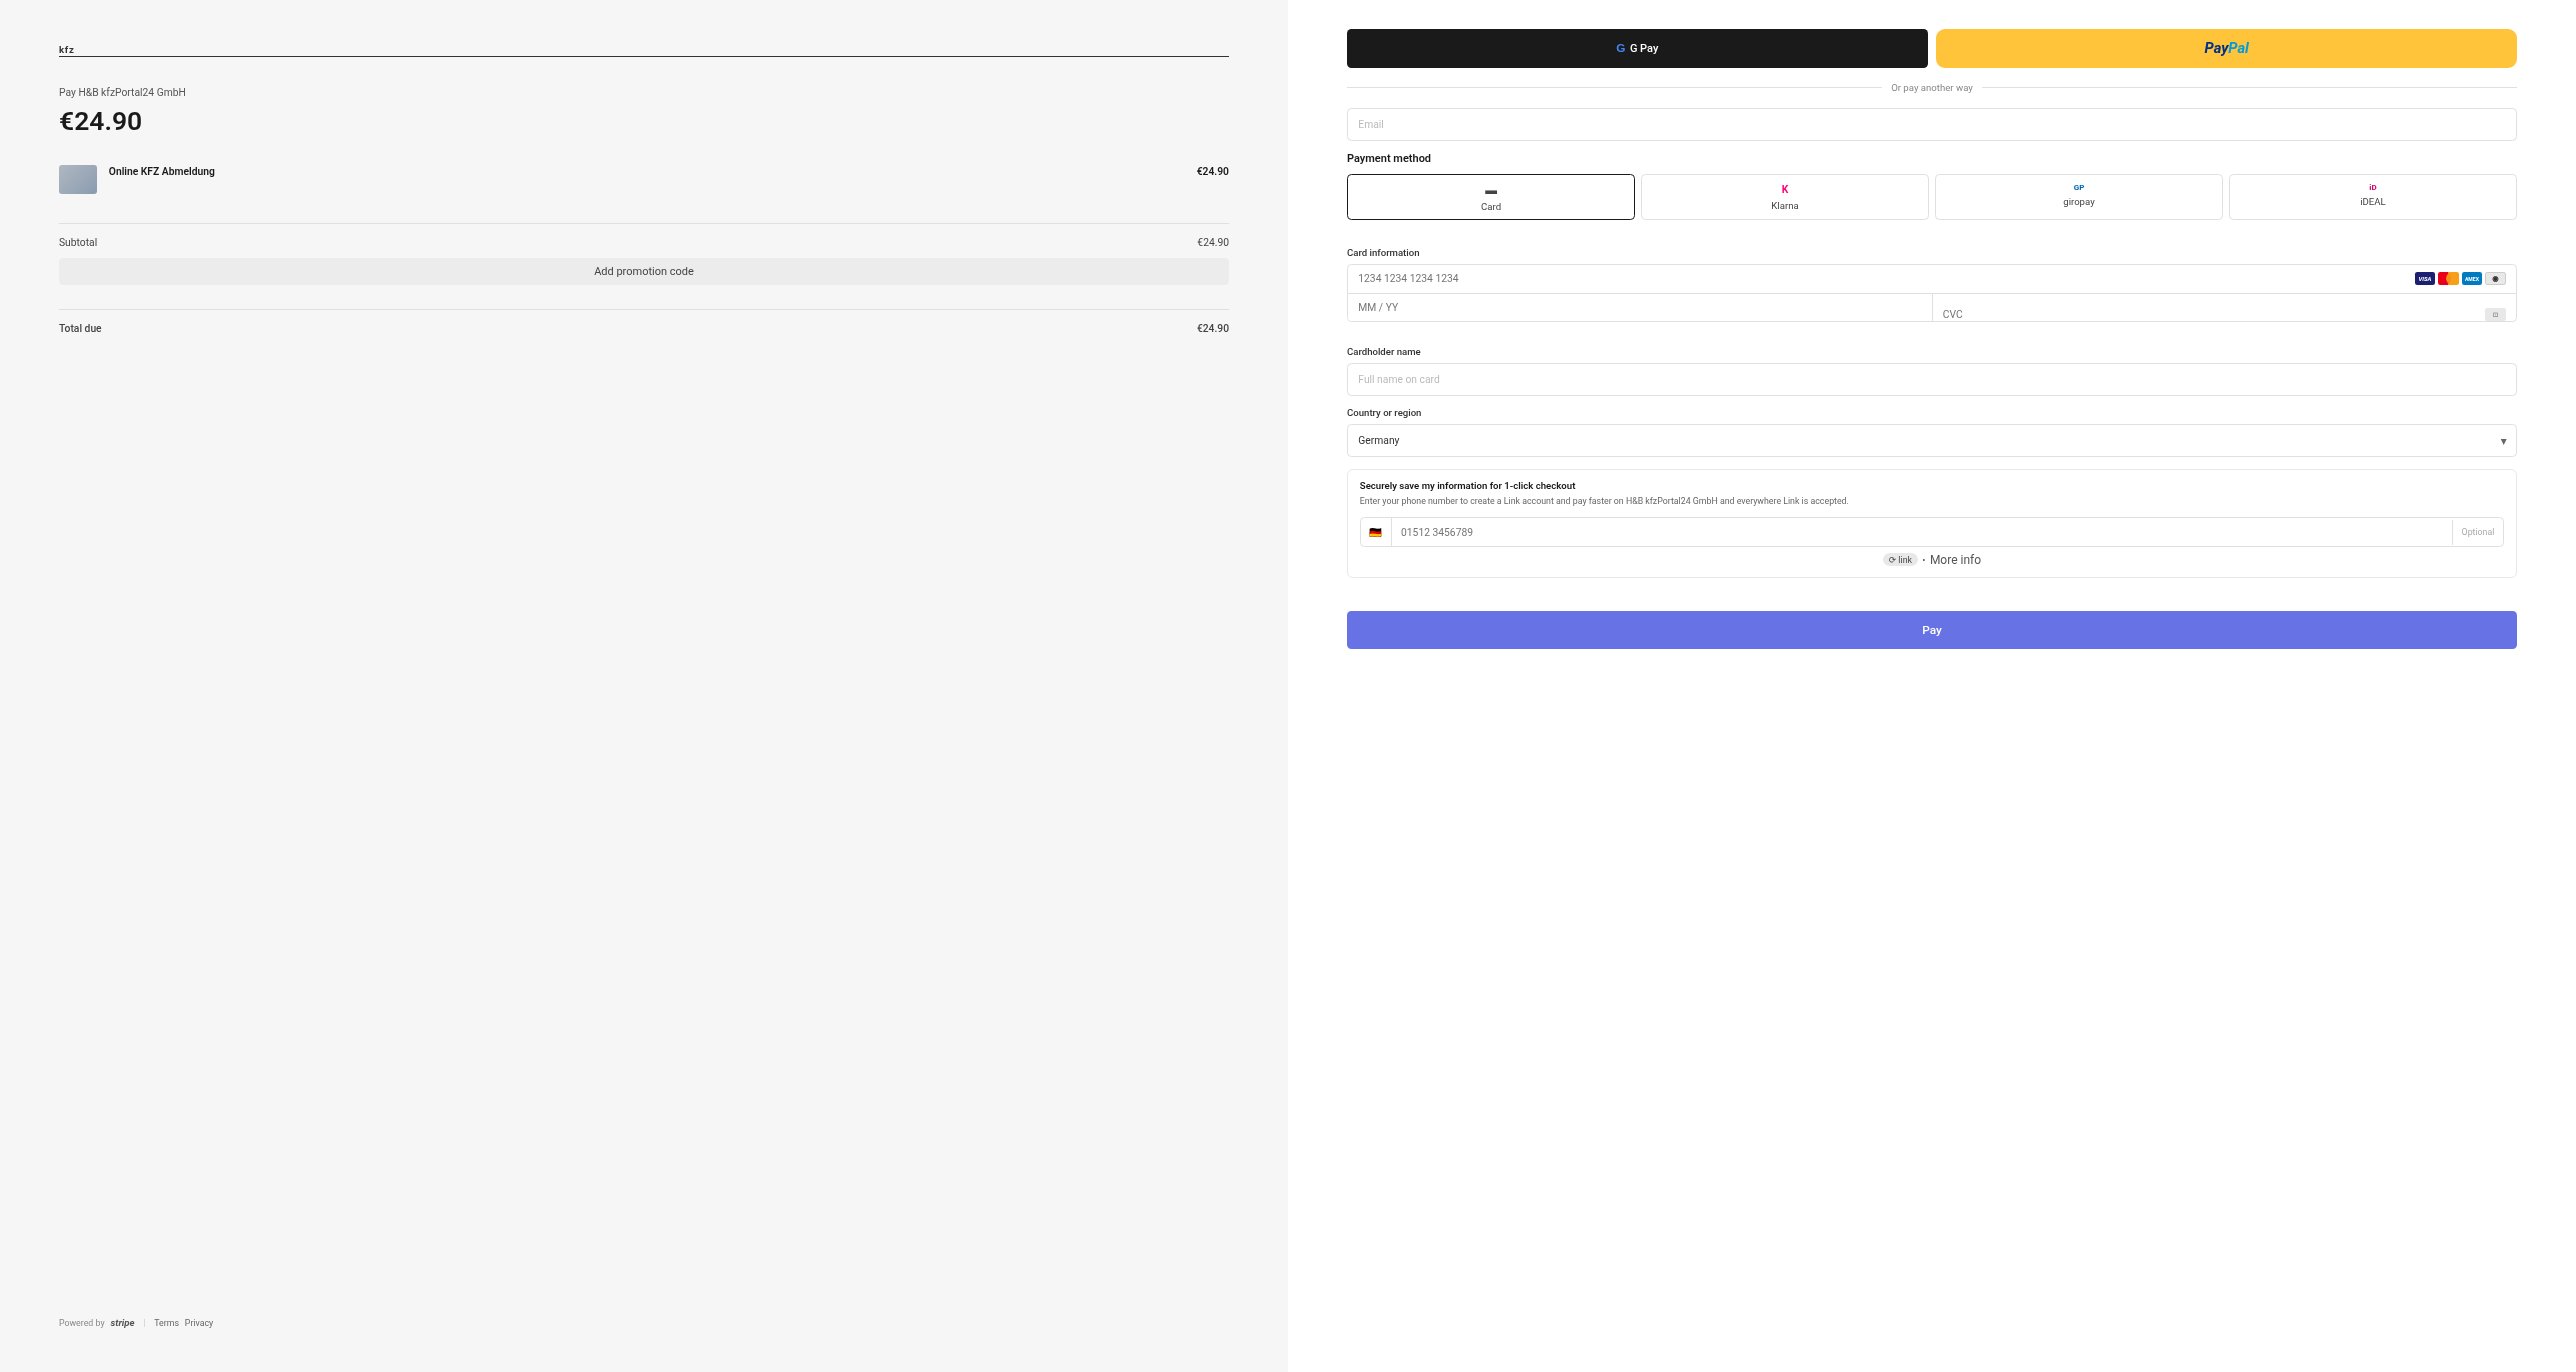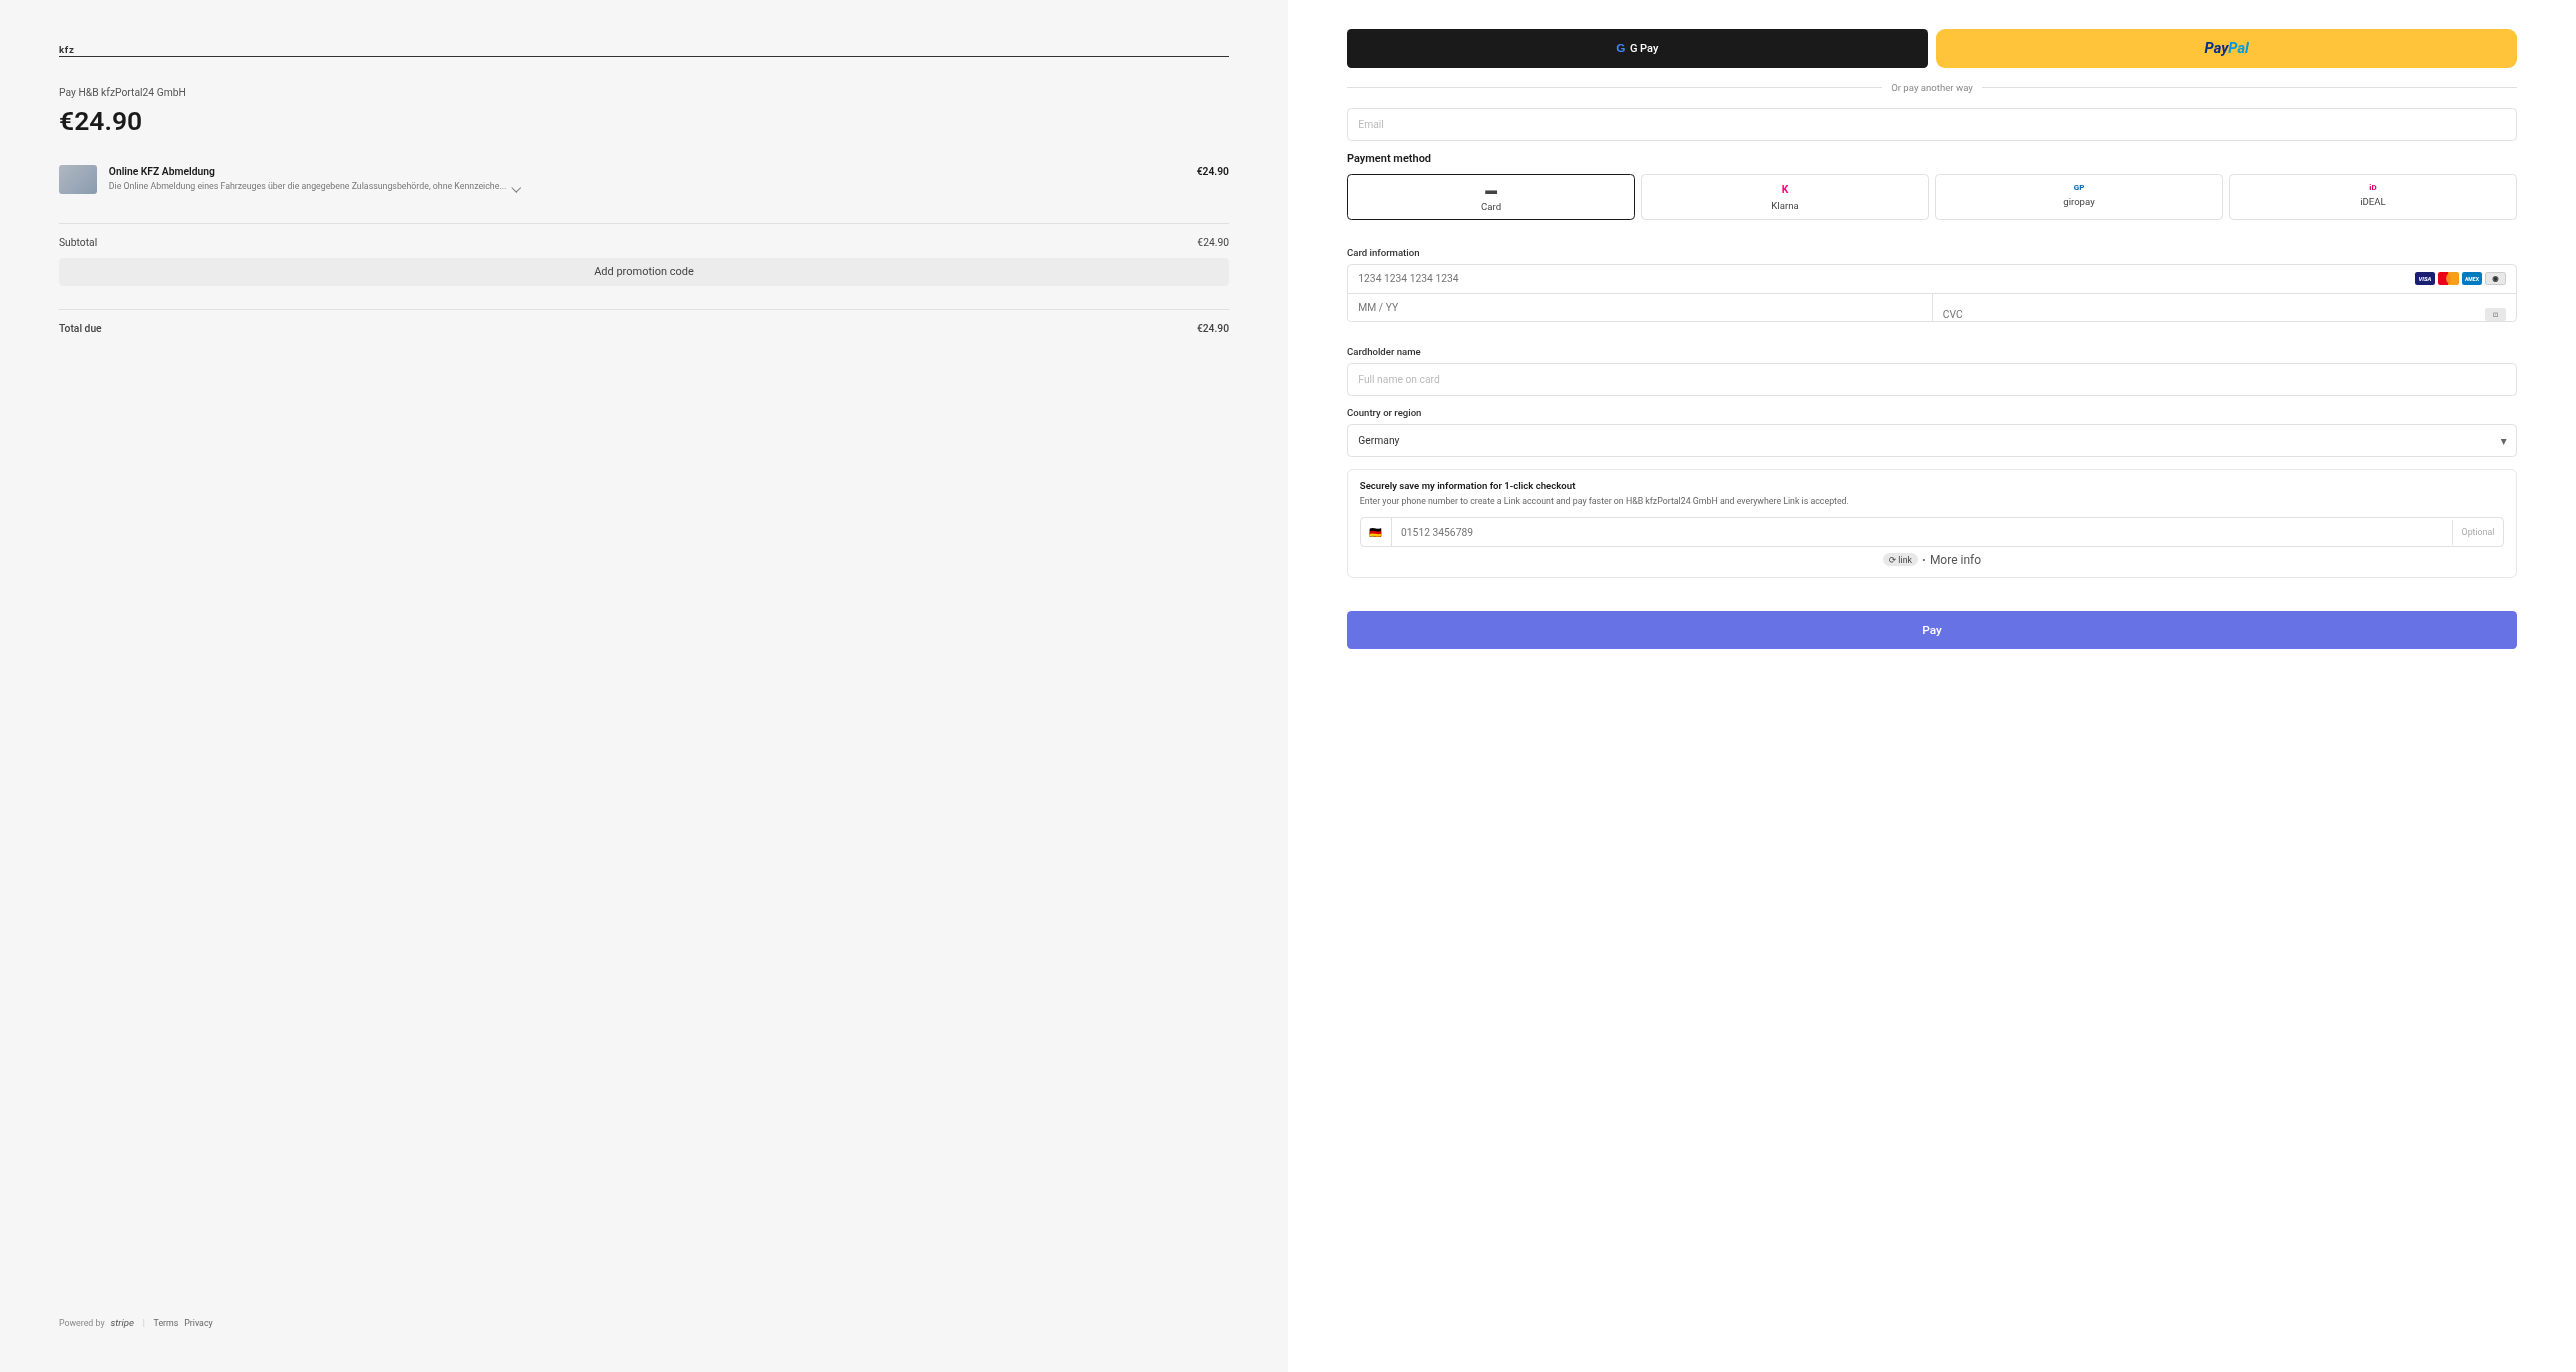--- a/index.html
+++ b/index.html
@@ -125,21 +125,21 @@
       gap: 5.9px;
       font-size: 8.8px;
       color: #888;
     }
     .footer a {
       color: #666;
       text-decoration: none;
       font-size: 8.8px;
     }
     .stripe-logo {
-      font-weight: 400;
+      font-weight: 700;
       font-style: italic;
       color: #555;
       font-size: 9.6px;
     }
 
     
     .payment-buttons {
       display: flex;
       gap: 8.8px;
       margin-bottom: 14.7px;
@@ -457,24 +457,20 @@
 
   <div class="merchant-name">Pay H&amp;B kfzPortal24 GmbH</div>
   <div class="amount">€24.90</div>
 
   <div class="product-row">
     <div class="product-image"></div>
     <div class="product-info">
       <div class="product-name">
         <span>Online KFZ Abmeldung</span>
         <span>€24.90</span>
-      </div>
-      <div class="product-desc">
-        <span>Die Online Abmeldung eines Fahrzeuges über die angegebene Zulassungsbehörde, ohne Kennzeiche...</span>
-        <span class="chevron-down"></span>
       </div>
     </div>
   </div>
 
   <hr class="divider">
 
   <div class="line-item">
     <span>Subtotal</span>
     <span>€24.90</span>
   </div>

